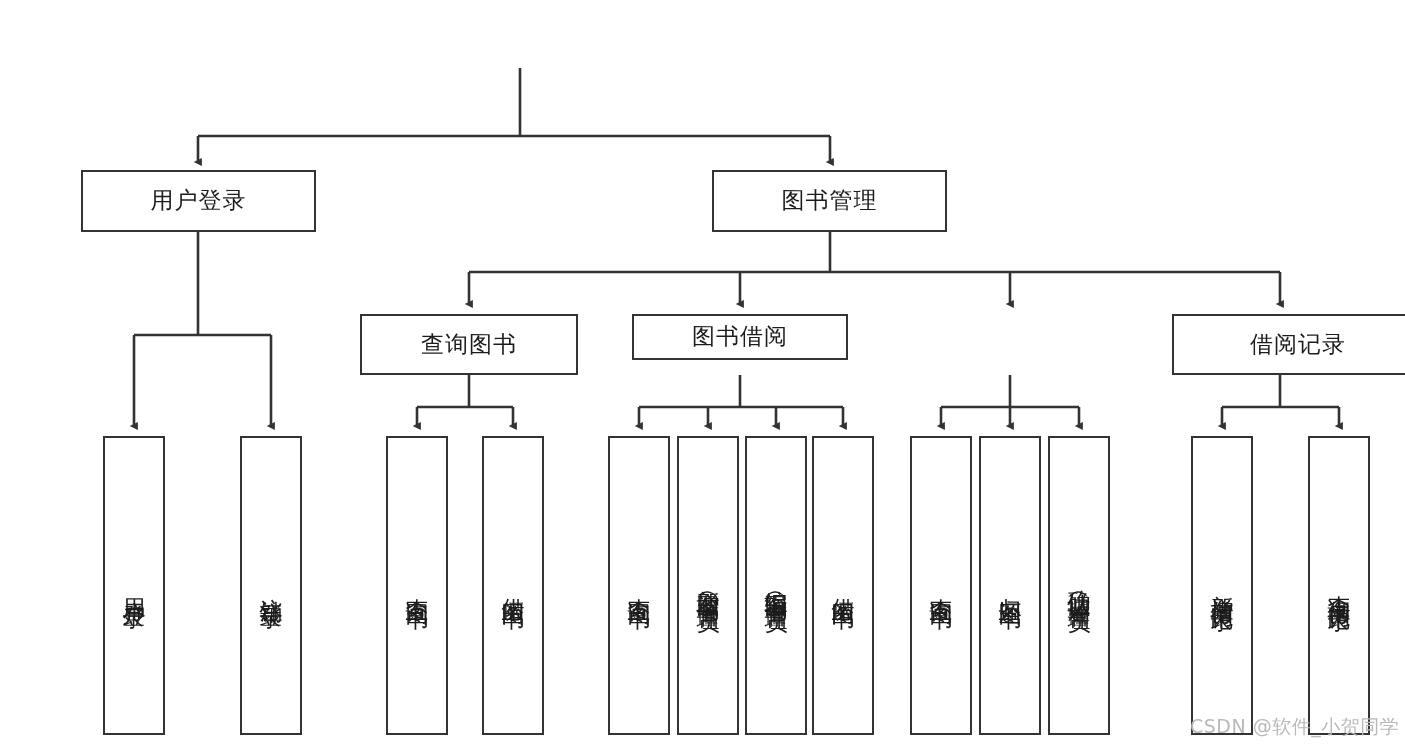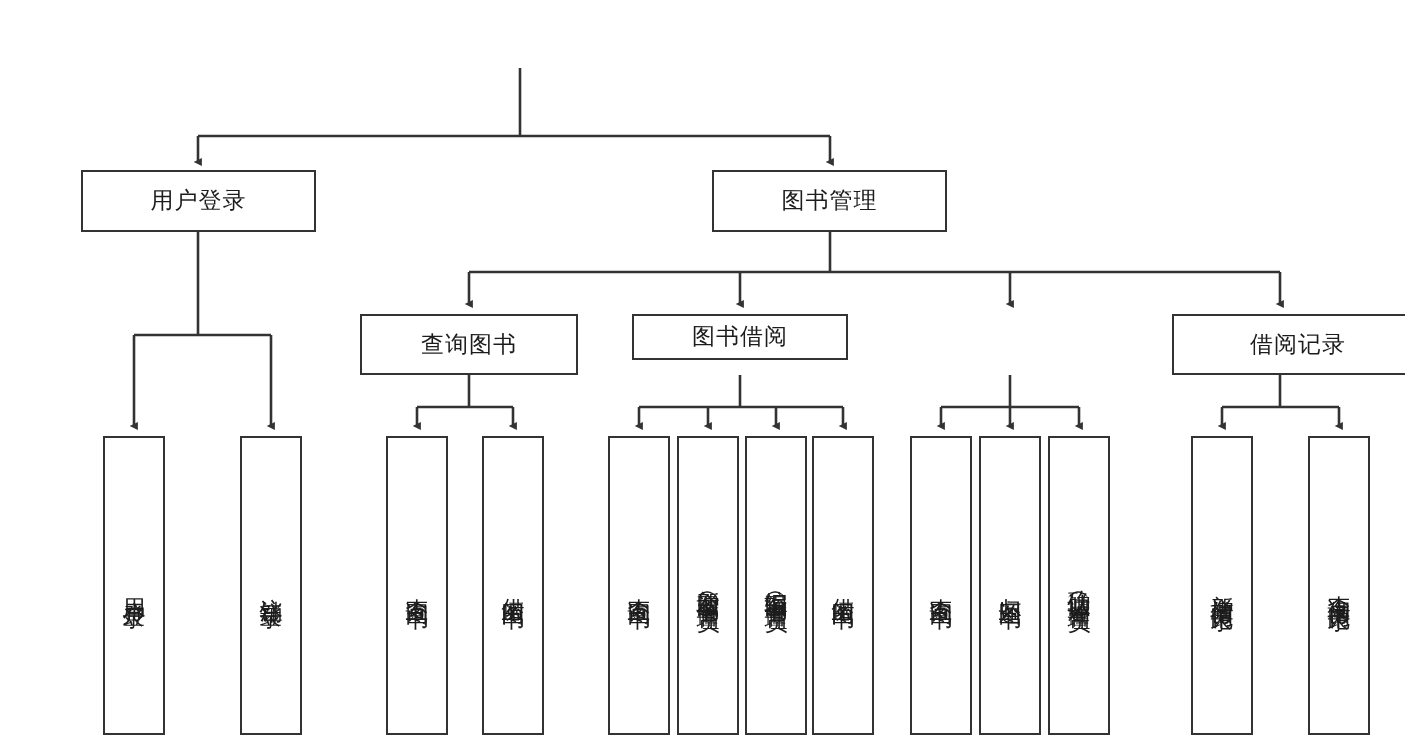--- a/index.html
+++ b/index.html
@@ -182,14 +182,15 @@
     <span class="vlabel">确认归还（管理员）</span>
   </div>
 
   <div class="node node-v" style="left:1191px; top:436px; width:62px; height:299px;">
     <span class="vlabel">新增借阅记录</span>
   </div>
   <div class="node node-v" style="left:1308px; top:436px; width:62px; height:299px;">
     <span class="vlabel">查询借阅记录</span>
   </div>
 
+  <div class="watermark" style="left:1190px; top:714px;">CSDN @软件_小贺同学</div>
 
 </div>
 
 </body></html>

